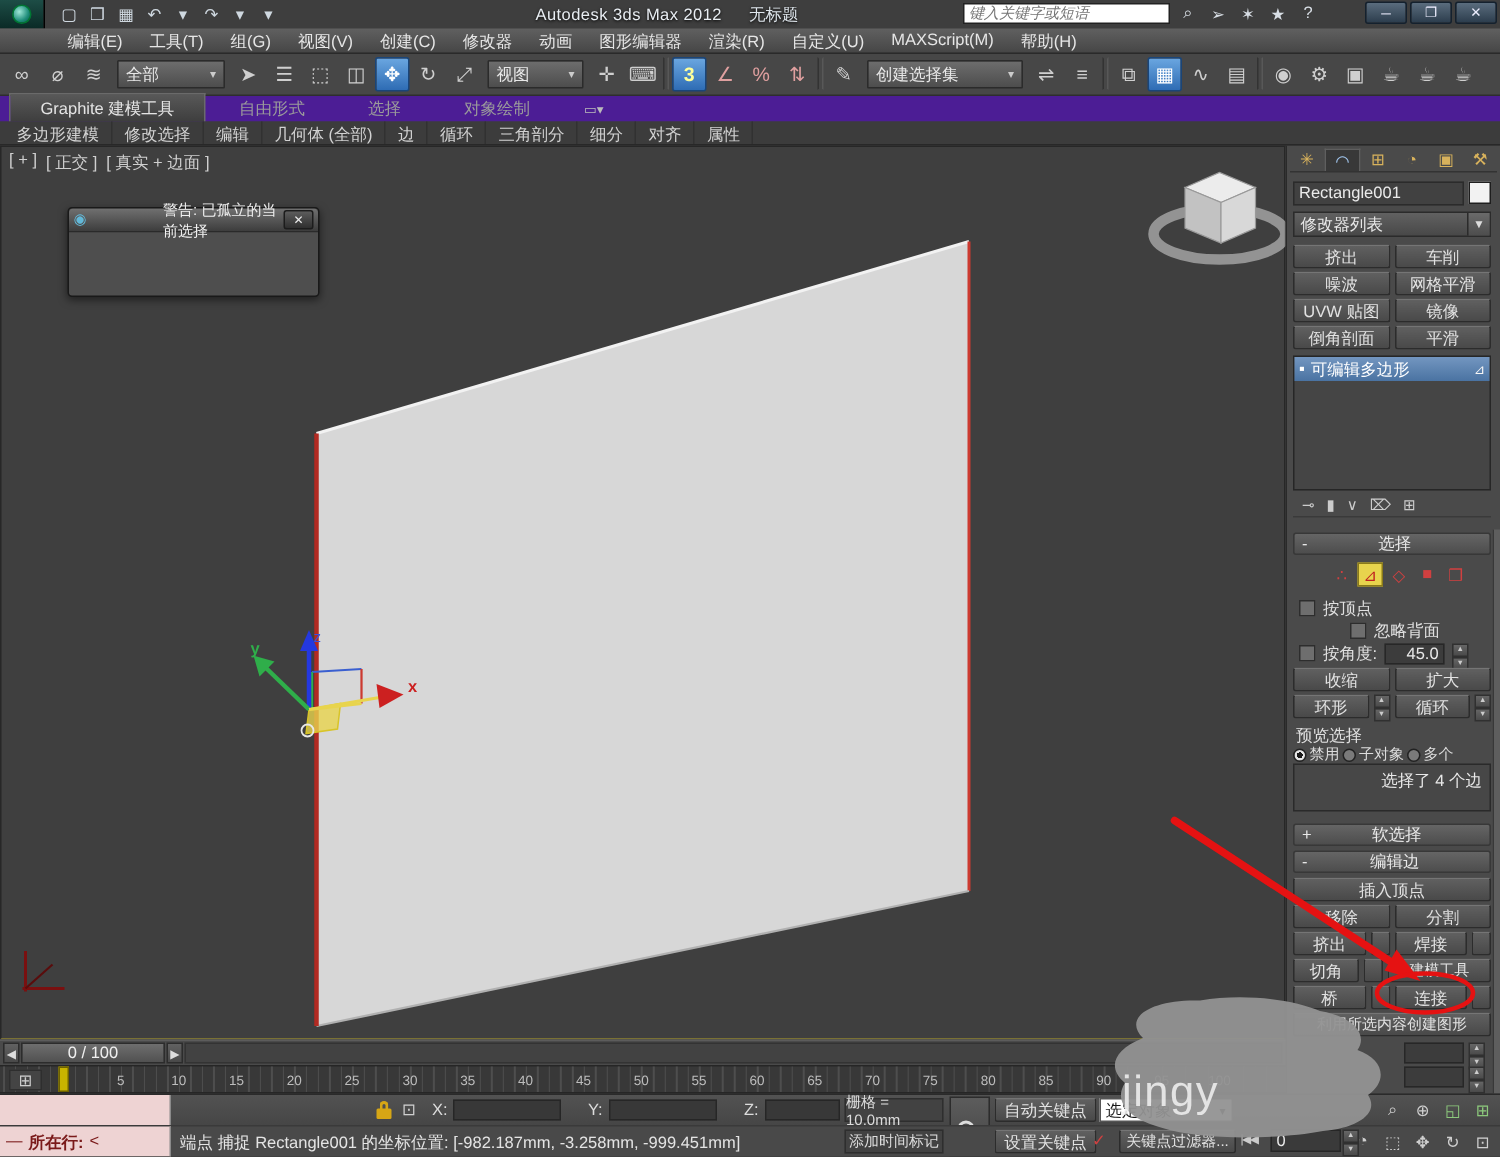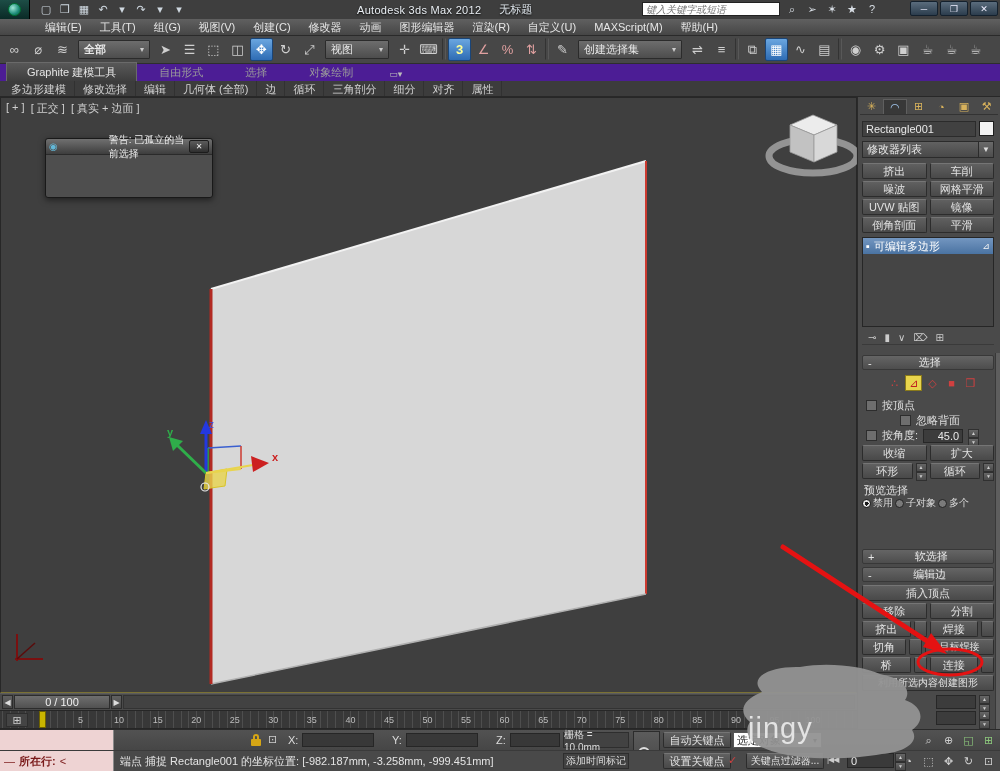--- a/index.html
+++ b/index.html
@@ -184,21 +184,21 @@
     <span class="menuitem">帮助(H)</span>
   </div>
 
 <div class="toolbar">
   <span style="display:flex;gap:1px;">
       <span class="tbtn ">∞</span>
       <span class="tbtn ">⌀</span>
       <span class="tbtn ">≋</span>
     </span>
   <div class="tdrop" style="width:72px;">
-      <span style="flex:1;font-weight:bold;">全部</span>
+      <span style="flex:1;">全部</span>
       <span class="caret">▾</span>
     </div>
   <span style="display:flex;gap:1px;">
       <span class="tbtn ">➤</span>
       <span class="tbtn ">☰</span>
       <span class="tbtn ">⬚</span>
       <span class="tbtn ">◫</span>
       <span class="tbtn active">✥</span>
       <span class="tbtn ">↻</span>
       <span class="tbtn ">⤢</span>
@@ -422,20 +422,23 @@
   </div>
   <div class="prow" style="top:399px;align-items:center;gap:2px;font-size:10px;">
     <span class="radio on"></span>
     <span>禁用</span>
     <span class="radio"></span>
     <span>子对象</span>
     <span class="radio"></span>
     <span>多个</span>
   </div>
 
+  <div class="infobox">
+    <span>选择了 4 个边</span>
+  </div>
 
   <div class="rollout" style="top:452px;">
     <span>+</span>
     <span class="rtitle">软选择</span>
   </div>
   <div class="rollout" style="top:470px;">
     <span>-</span>
     <span class="rtitle">编辑边</span>
   </div>
 
@@ -448,21 +451,21 @@
   </div>
   <div class="prow" style="top:524px;">
     <div class="pbtn" style="flex:1;">挤出</div>
     <div class="pbtn" style="width:13px;flex:none;"></div>
     <div class="pbtn" style="flex:1;">焊接</div>
     <div class="pbtn" style="width:13px;flex:none;"></div>
   </div>
   <div class="prow" style="top:542px;">
     <div class="pbtn" style="flex:1;">切角</div>
     <div class="pbtn" style="width:13px;flex:none;"></div>
-    <div class="pbtn" style="flex:1.6;font-size:10px;">目标焊接</div>
+    <div class="pbtn" style="flex:1.6;font-size:10px;">建模工具</div>
   </div>
   <div class="prow" style="top:560px;">
     <div class="pbtn" style="flex:1;">桥</div>
     <div class="pbtn" style="width:13px;flex:none;"></div>
     <div class="pbtn" style="flex:1;">连接</div>
     <div class="pbtn" style="width:13px;flex:none;"></div>
   </div>
   <div class="prow" style="top:578px;">
     <div class="pbtn" style="flex:1;font-size:10px;">利用所选内容创建图形</div>
   </div>

